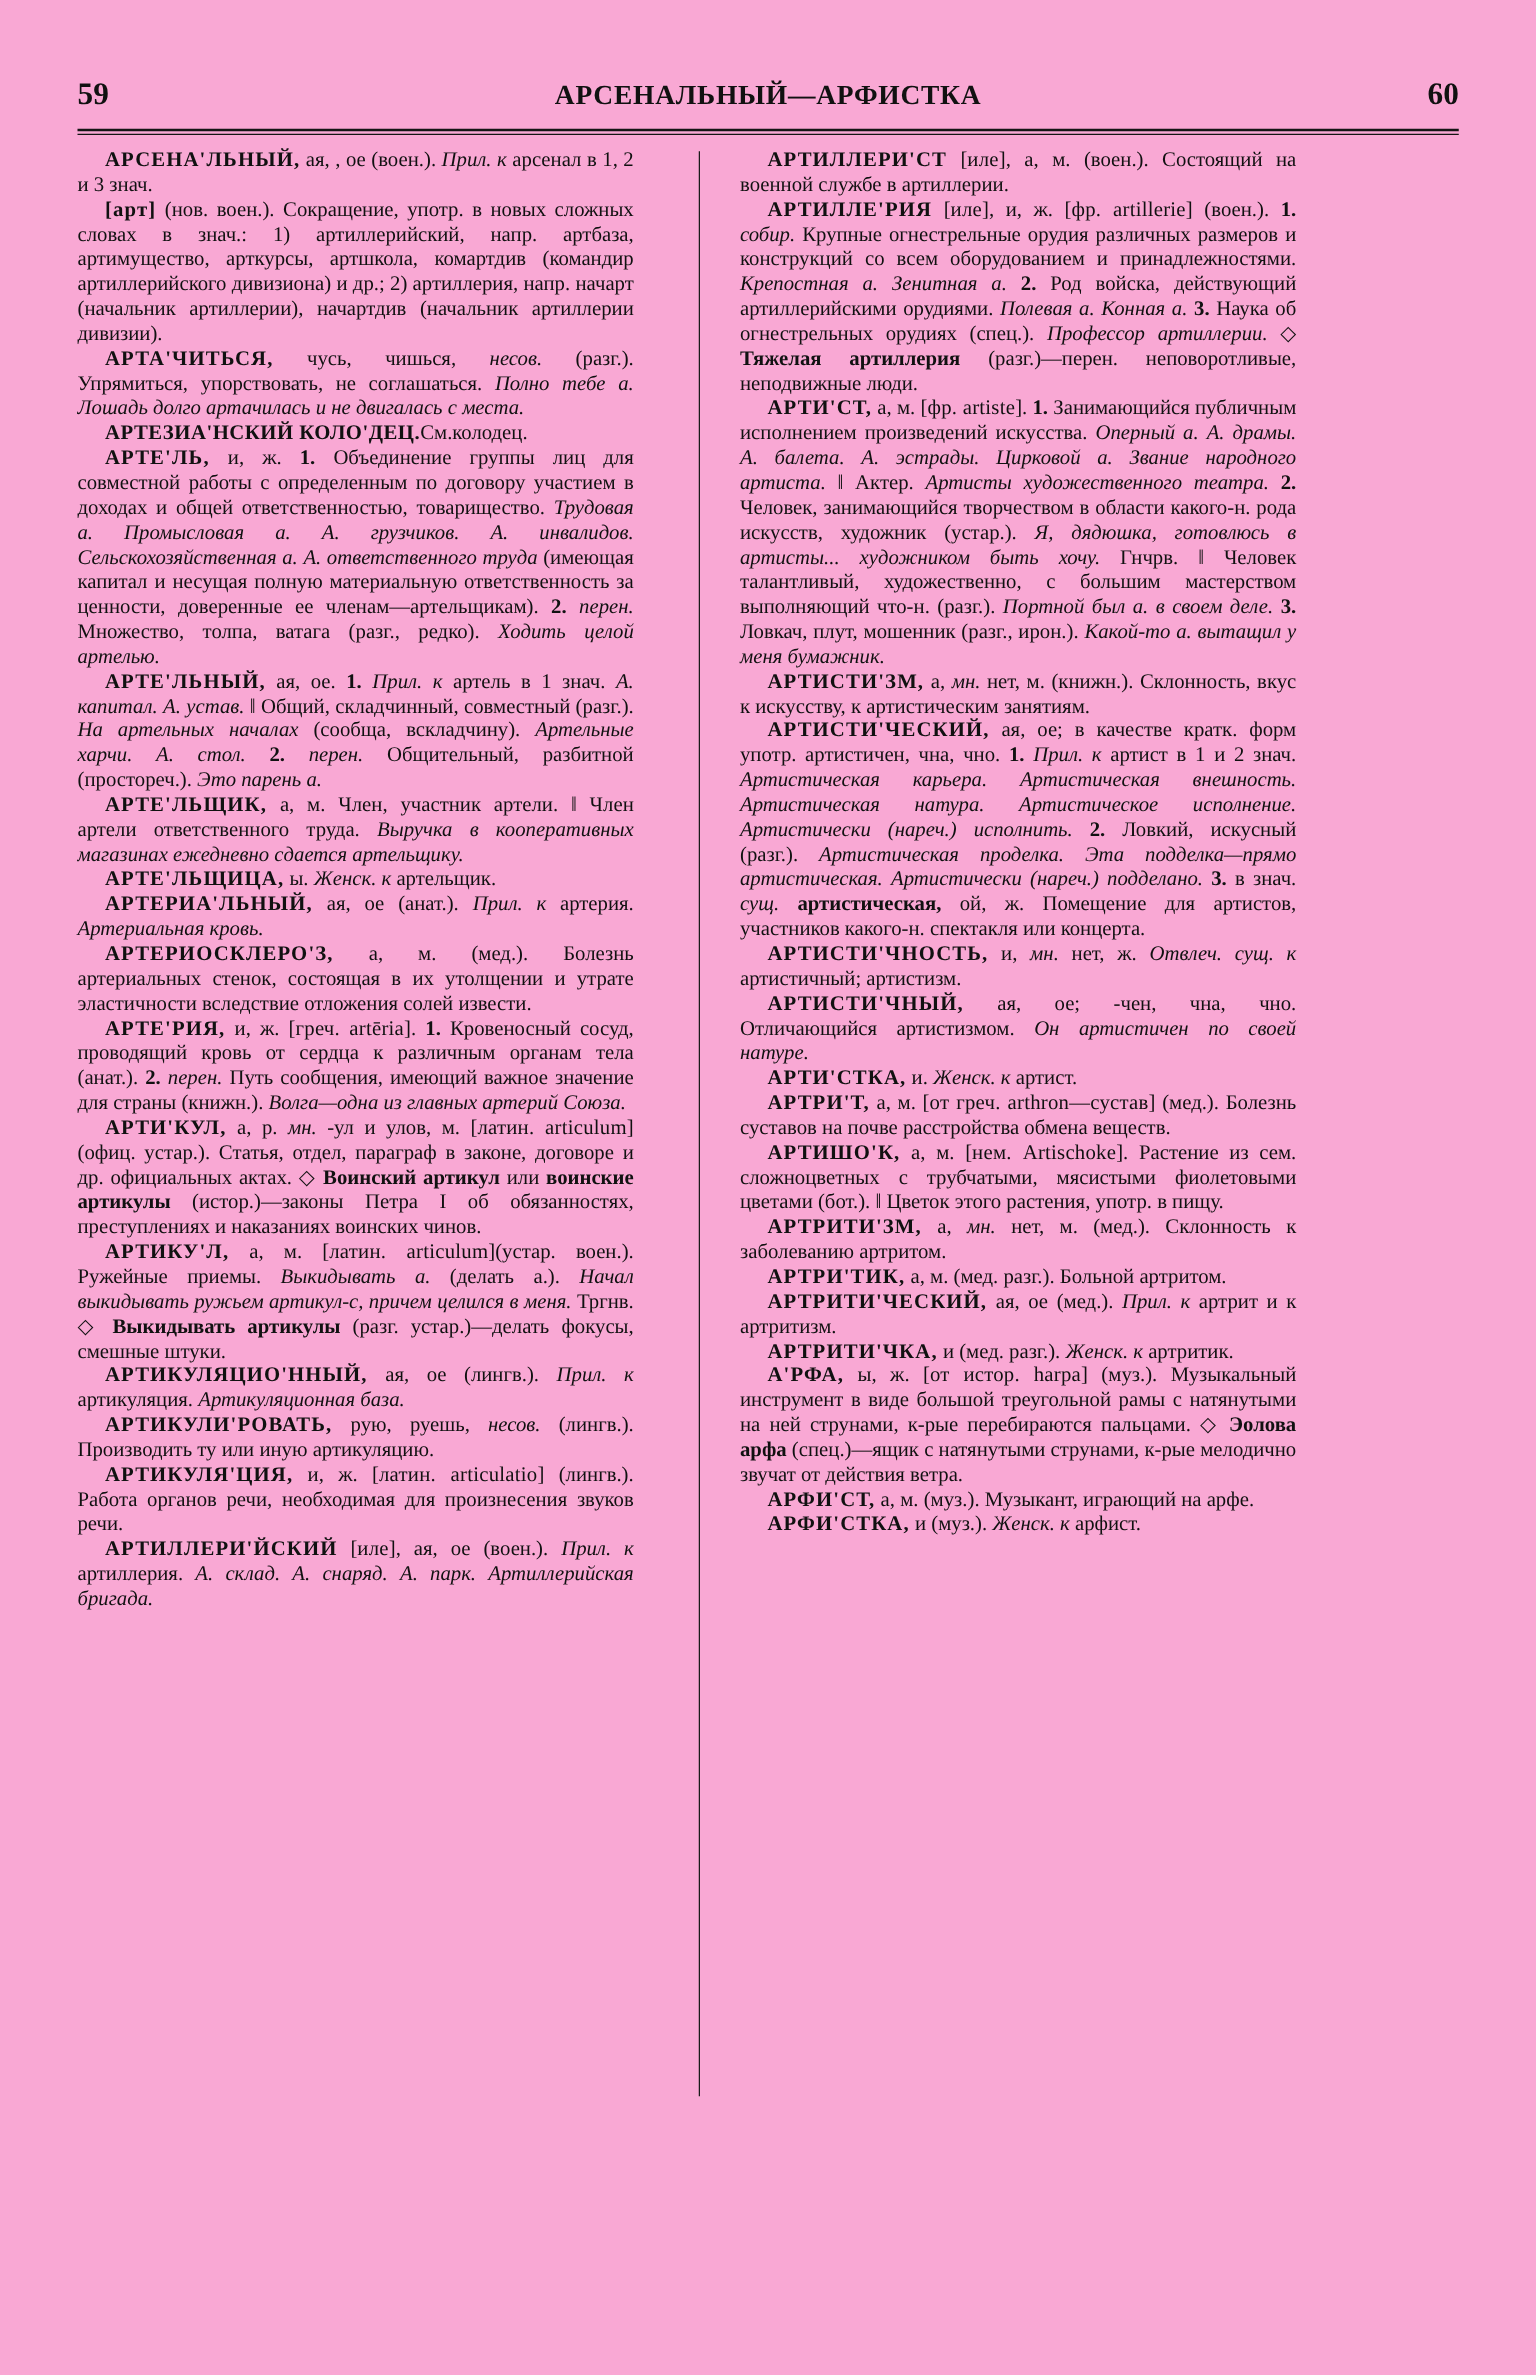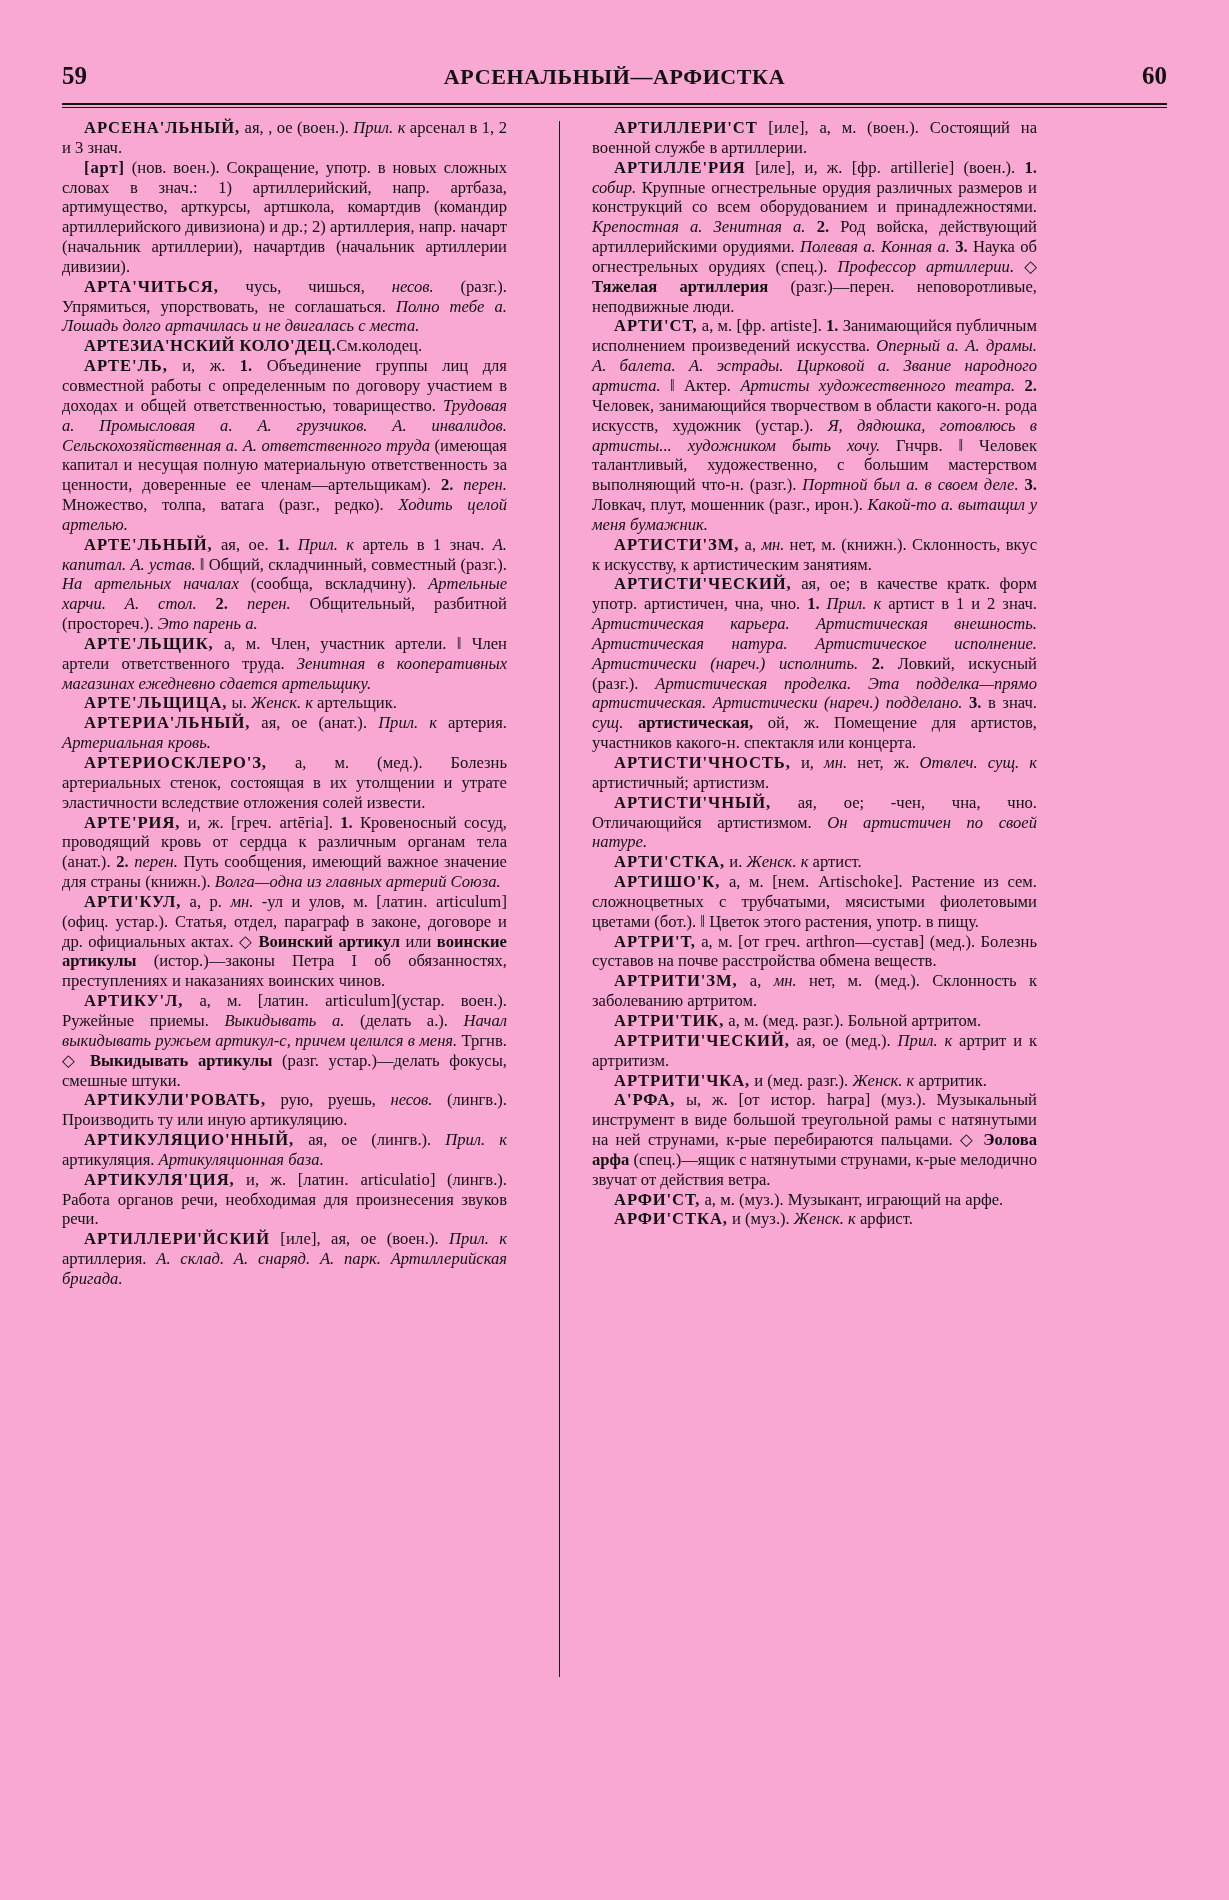--- a/index.html
+++ b/index.html
@@ -131,44 +131,44 @@
   </div>
 
   <div class="cols">
     <div class="col col-left" id="col-left">
         <p class="entry"><span class="hw">АРСЕНА'ЛЬНЫЙ,</span><span class="body"> ая, , ое (воен.). <i class="it">Прил. к</i> арсенал в 1, 2 и 3 знач.</span></p>
         <p class="entry"><span class="hw">[арт]</span><span class="body"> (нов. воен.). Сокращение, употр. в новых сложных словах в знач.: 1) артиллерийский, напр. артбаза, артимущество, арткурсы, артшкола, комартдив (командир артиллерийского дивизиона) и др.; 2) артиллерия, напр. начарт (начальник артиллерии), начартдив (начальник артиллерии дивизии).</span></p>
         <p class="entry"><span class="hw">АРТА'ЧИТЬСЯ,</span><span class="body"> чусь, чишься, <i class="it">несов.</i> (разг.). Упрямиться, упорствовать, не соглашаться. <i class="it">Полно тебе а.</i> <i class="it">Лошадь долго артачилась и не двигалась с места.</i></span></p>
         <p class="entry"><span class="hw hw-sm">АРТЕЗИА'НСКИЙ КОЛО'ДЕЦ.</span><span class="body">См.колодец.</span></p>
         <p class="entry"><span class="hw">АРТЕ'ЛЬ,</span><span class="body"> и, ж. <b class="num">1.</b> Объединение группы лиц для совместной работы с определенным по договору участием в доходах и общей ответственностью, товарищество. <i class="it">Трудовая а.</i> <i class="it">Промысловая а.</i> <i class="it">А. грузчиков.</i> <i class="it">А. инвалидов.</i> <i class="it">Сельскохозяйственная а.</i> <i class="it">А. ответственного труда</i> (имеющая капитал и несущая полную материальную ответственность за ценности, доверенные ее членам—артельщикам). <b class="num">2.</b> <i class="it">перен.</i> Множество, толпа, ватага (разг., редко). <i class="it">Ходить целой артелью.</i></span></p>
         <p class="entry"><span class="hw">АРТЕ'ЛЬНЫЙ,</span><span class="body"> ая, ое. <b class="num">1.</b> <i class="it">Прил. к</i> артель в 1 знач. <i class="it">А. капитал.</i> <i class="it">А. устав.</i> ‖ Общий, складчинный, совместный (разг.). <i class="it">На артельных началах</i> (сообща, вскладчину). <i class="it">Артельные харчи.</i> <i class="it">А. стол.</i> <b class="num">2.</b> <i class="it">перен.</i> Общительный, разбитной (простореч.). <i class="it">Это парень а.</i></span></p>
-        <p class="entry"><span class="hw">АРТЕ'ЛЬЩИК,</span><span class="body"> а, м. Член, участник артели. ‖ Член артели ответственного труда. <i class="it">Зенитная в кооперативных магазинах ежедневно сдается артельщику.</i></span></p>
+        <p class="entry"><span class="hw">АРТЕ'ЛЬЩИК,</span><span class="body"> а, м. Член, участник артели. ‖ Член артели ответственного труда. <i class="it">Выручка в кооперативных магазинах ежедневно сдается артельщику.</i></span></p>
         <p class="entry"><span class="hw">АРТЕ'ЛЬЩИЦА,</span><span class="body"> ы. <i class="it">Женск. к</i> артельщик.</span></p>
         <p class="entry"><span class="hw">АРТЕРИА'ЛЬНЫЙ,</span><span class="body"> ая, ое (анат.). <i class="it">Прил. к</i> артерия. <i class="it">Артериальная кровь.</i></span></p>
         <p class="entry"><span class="hw">АРТЕРИОСКЛЕРО'З,</span><span class="body"> а, м. (мед.). Болезнь артериальных стенок, состоящая в их утолщении и утрате эластичности вследствие отложения солей извести.</span></p>
         <p class="entry"><span class="hw">АРТЕ'РИЯ,</span><span class="body"> и, ж. [<span class="lat">греч. artēria</span>]. <b class="num">1.</b> Кровеносный сосуд, проводящий кровь от сердца к различным органам тела (анат.). <b class="num">2.</b> <i class="it">перен.</i> Путь сообщения, имеющий важное значение для страны (книжн.). <i class="it">Волга—одна из главных артерий Союза.</i></span></p>
         <p class="entry"><span class="hw">АРТИ'КУЛ,</span><span class="body"> а, р. <i class="it">мн.</i> -ул и улов, м. [<span class="lat">латин. articulum</span>] (офиц. устар.). Статья, отдел, параграф в законе, договоре и др. официальных актах. ◇ <b class="bi">Воинский артикул</b> или <b class="bi">воинские артикулы</b> (истор.)—законы Петра I об обязанностях, преступлениях и наказаниях воинских чинов.</span></p>
         <p class="entry"><span class="hw">АРТИКУ'Л,</span><span class="body"> а, м. [<span class="lat">латин. articulum</span>](устар. воен.). Ружейные приемы. <i class="it">Выкидывать а.</i> (делать а.). <i class="it">Начал выкидывать ружьем артикул-с, причем целился в меня.</i> Тргнв. ◇ <b class="bi">Выкидывать артикулы</b> (разг. устар.)—делать фокусы, смешные штуки.</span></p>
+        <p class="entry"><span class="hw">АРТИКУЛЯЦИО'ННЫЙ,</span><span class="body"> ая, ое (лингв.). <i class="it">Прил. к</i> артикуляция. <i class="it">Артикуляционная база.</i></span></p>
         <p class="entry"><span class="hw">АРТИКУЛИ'РОВАТЬ,</span><span class="body"> рую, руешь, <i class="it">несов.</i> (лингв.). Производить ту или иную артикуляцию.</span></p>
-        <p class="entry"><span class="hw">АРТИКУЛЯЦИО'ННЫЙ,</span><span class="body"> ая, ое (лингв.). <i class="it">Прил. к</i> артикуляция. <i class="it">Артикуляционная база.</i></span></p>
         <p class="entry"><span class="hw">АРТИКУЛЯ'ЦИЯ,</span><span class="body"> и, ж. [<span class="lat">латин. articulatio</span>] (лингв.). Работа органов речи, необходимая для произнесения звуков речи.</span></p>
         <p class="entry"><span class="hw">АРТИЛЛЕРИ'ЙСКИЙ</span><span class="body"> [<span class="lat">иле</span>], ая, ое (воен.). <i class="it">Прил. к</i> артиллерия. <i class="it">А. склад.</i> <i class="it">А. снаряд.</i> <i class="it">А. парк.</i> <i class="it">Артиллерийская бригада.</i></span></p>
       </div>
     <div class="col-gap"></div>
     <div class="col col-right" id="col-right">
         <p class="entry"><span class="hw">АРТИЛЛЕРИ'СТ</span><span class="body"> [<span class="lat">иле</span>], а, м. (воен.). Состоящий на военной службе в артиллерии.</span></p>
         <p class="entry"><span class="hw">АРТИЛЛЕ'РИЯ</span><span class="body"> [<span class="lat">иле</span>], и, ж. [<span class="lat">фр. artillerie</span>] (воен.). <b class="num">1.</b> <i class="it">собир.</i> Крупные огнестрельные орудия различных размеров и конструкций со всем оборудованием и принадлежностями. <i class="it">Крепостная а.</i> <i class="it">Зенитная а.</i> <b class="num">2.</b> Род войска, действующий артиллерийскими орудиями. <i class="it">Полевая а.</i> <i class="it">Конная а.</i> <b class="num">3.</b> Наука об огнестрельных орудиях (спец.). <i class="it">Профессор артиллерии.</i> ◇ <b class="bi">Тяжелая артиллерия</b> (разг.)—перен. неповоротливые, неподвижные люди.</span></p>
         <p class="entry"><span class="hw">АРТИ'СТ,</span><span class="body"> а, м. [<span class="lat">фр. artiste</span>]. <b class="num">1.</b> Занимающийся публичным исполнением произведений искусства. <i class="it">Оперный а.</i> <i class="it">А. драмы.</i> <i class="it">А. балета.</i> <i class="it">А. эстрады.</i> <i class="it">Цирковой а.</i> <i class="it">Звание народного артиста.</i> ‖ Актер. <i class="it">Артисты художественного театра.</i> <b class="num">2.</b> Человек, занимающийся творчеством в области какого-н. рода искусств, художник (устар.). <i class="it">Я, дядюшка, готовлюсь в артисты... художником быть хочу.</i> Гнчрв. ‖ Человек талантливый, художественно, с большим мастерством выполняющий что-н. (разг.). <i class="it">Портной был а. в своем деле.</i> <b class="num">3.</b> Ловкач, плут, мошенник (разг., ирон.). <i class="it">Какой-то а. вытащил у меня бумажник.</i></span></p>
         <p class="entry"><span class="hw">АРТИСТИ'ЗМ,</span><span class="body"> а, <i class="it">мн.</i> нет, м. (книжн.). Склонность, вкус к искусству, к артистическим занятиям.</span></p>
         <p class="entry"><span class="hw">АРТИСТИ'ЧЕСКИЙ,</span><span class="body"> ая, ое; в качестве кратк. форм употр. артистичен, чна, чно. <b class="num">1.</b> <i class="it">Прил. к</i> артист в 1 и 2 знач. <i class="it">Артистическая карьера.</i> <i class="it">Артистическая внешность.</i> <i class="it">Артистическая натура.</i> <i class="it">Артистическое исполнение.</i> <i class="it">Артистически (<i class="it">нареч.</i>) исполнить.</i> <b class="num">2.</b> Ловкий, искусный (разг.). <i class="it">Артистическая проделка.</i> <i class="it">Эта подделка—прямо артистическая.</i> <i class="it">Артистически (<i class="it">нареч.</i>) подделано.</i> <b class="num">3.</b> в знач. <i class="it">сущ.</i> <b class="bi">артистическая,</b> ой, ж. Помещение для артистов, участников какого-н. спектакля или концерта.</span></p>
         <p class="entry"><span class="hw">АРТИСТИ'ЧНОСТЬ,</span><span class="body"> и, <i class="it">мн.</i> нет, ж. <i class="it">Отвлеч. <i class="it">сущ.</i> к</i> артистичный; артистизм.</span></p>
         <p class="entry"><span class="hw">АРТИСТИ'ЧНЫЙ,</span><span class="body"> ая, ое; -чен, чна, чно. Отличающийся артистизмом. <i class="it">Он артистичен по своей натуре.</i></span></p>
         <p class="entry"><span class="hw">АРТИ'СТКА,</span><span class="body"> и. <i class="it">Женск. к</i> артист.</span></p>
+        <p class="entry"><span class="hw">АРТРИ'Т,</span><span class="body"> а, м. [<span class="lat">от греч. arthron—сустав</span>] (мед.). Болезнь суставов на почве расстройства обмена веществ.</span></p>
         <p class="entry"><span class="hw">АРТИШО'К,</span><span class="body"> а, м. [<span class="lat">нем. Artischoke</span>]. Растение из сем. сложноцветных с трубчатыми, мясистыми фиолетовыми цветами (бот.). ‖ Цветок этого растения, употр. в пищу.</span></p>
-        <p class="entry"><span class="hw">АРТРИ'Т,</span><span class="body"> а, м. [<span class="lat">от греч. arthron—сустав</span>] (мед.). Болезнь суставов на почве расстройства обмена веществ.</span></p>
         <p class="entry"><span class="hw">АРТРИТИ'ЗМ,</span><span class="body"> а, <i class="it">мн.</i> нет, м. (мед.). Склонность к заболеванию артритом.</span></p>
         <p class="entry"><span class="hw">АРТРИ'ТИК,</span><span class="body"> а, м. (мед. разг.). Больной артритом.</span></p>
         <p class="entry"><span class="hw">АРТРИТИ'ЧЕСКИЙ,</span><span class="body"> ая, ое (мед.). <i class="it">Прил. к</i> артрит и к артритизм.</span></p>
         <p class="entry"><span class="hw">АРТРИТИ'ЧКА,</span><span class="body"> и (мед. разг.). <i class="it">Женск. к</i> артритик.</span></p>
         <p class="entry"><span class="hw">А'РФА,</span><span class="body"> ы, ж. [<span class="lat">от истор. harpa</span>] (муз.). Музыкальный инструмент в виде большой треугольной рамы с натянутыми на ней струнами, к-рые перебираются пальцами. ◇ <b class="bi">Эолова арфа</b> (спец.)—ящик с натянутыми струнами, к-рые мелодично звучат от действия ветра.</span></p>
         <p class="entry"><span class="hw">АРФИ'СТ,</span><span class="body"> а, м. (муз.). Музыкант, играющий на арфе.</span></p>
         <p class="entry"><span class="hw">АРФИ'СТКА,</span><span class="body"> и (муз.). <i class="it">Женск. к</i> арфист.</span></p>
       </div>
   </div>
 

